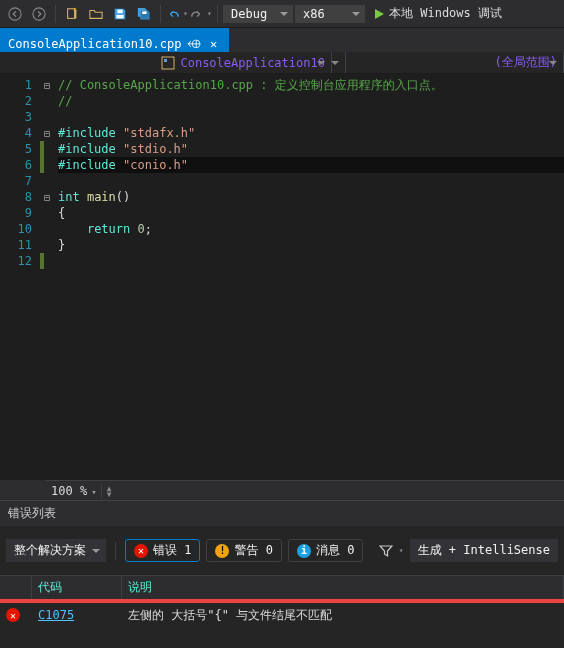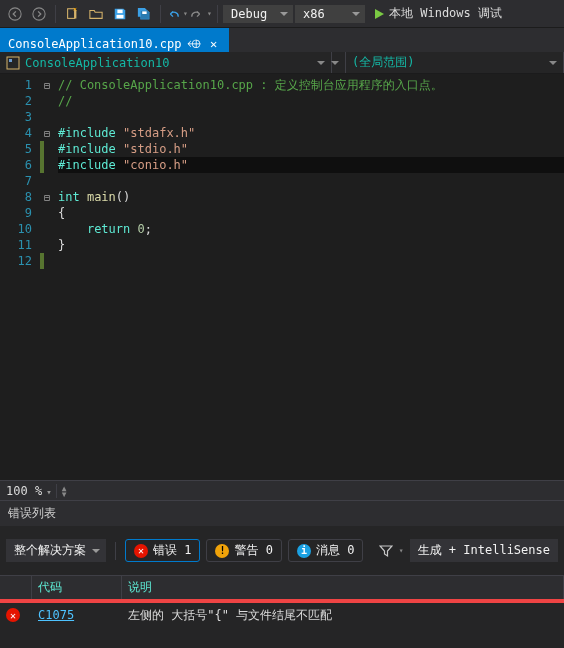--- a/index.html
+++ b/index.html
@@ -17,21 +17,21 @@
 .run-btn svg { width:12px; height:12px; }
 
 
 .tabs { background:#2d2d30; height:24px; display:flex; align-items:stretch; }
 .tab { background:#007acc; color:#fff; display:flex; align-items:center; padding:16px 8px; gap:6px; font-size:12px; }
 .tab-close { width:14px; height:14px; display:flex; align-items:center; justify-content:center; }
 .pin { color:#fff; }
 
 
 .navbar { background:#252526; height:22px; display:flex; border-bottom:1px solid #1b1b1c; }
-.nav-sel { flex:1; display:flex; align-items:center; padding:0 6px; color:#14b8a6; position:relative; border-right:1px solid #3f3f46; }
+.nav-sel { flex:1; display:flex; align-items:center; padding:0 6px; color:#8b5cf6; position:relative; border-right:1px solid #3f3f46;justify-content:flex-end; }
 .nav-sel::after { content:""; position:absolute; right:6px; top:50%; margin-top:-2px; border:4px solid transparent; border-top-color:#888; }
 .nav-icon { width:14px; height:14px; margin-right:5px; display:flex; align-items:center; justify-content:center; }
 
 
 .editor { flex:1; background:#1e1e1e; display:flex; overflow:hidden; }
 .gutter { width:40px; background:#1e1e1e; text-align:right; padding:3px 8px 3px 0; color:#2b91af; font-family:Consolas,monospace; font-size:13px; line-height:16px; }
 .gutter div { height:16px; }
 .fold-col { width:14px; background:#1e1e1e; padding-top:3px; }
 .fold-col div { height:16px; display:flex; align-items:center; justify-content:center; color:#a0a0a0; font-size:10px; }
 .code { flex:1; background:#1e1e1e; padding:3px 0 0 4px; font-family:Consolas,monospace; font-size:13px; line-height:16px; white-space:pre; position:relative; }
@@ -40,21 +40,21 @@
 .hl-line { position:absolute; left:0; right:0; height:16px; background:#0f0f0f; z-index:0; }
 .code-line span { position:relative; z-index:1; }
 .c-comment { color:#57a64a; }
 .c-keyword { color:#5eead4; }
 .c-string { color:#d69d85; }
 .c-func { color:#dcdcaa; }
 .c-num { color:#b5cea8; }
 .c-plain { color:#dcdcdc; }
 
 
-.zoom { background:#2d2d30; height:20px; display:flex; align-items:center; padding:0 6px; color:#dcdcdc; gap:4px; border-top:1px solid #3f3f46; }
+.zoom { background:#2d2d30; height:20px; display:flex; align-items:center; padding:0 6px; color:#dcdcdc; gap:4px; border-top:1px solid #3f3f46;margin-left:45px; }
 .zoom-drop::after { content:"▾"; margin-left:4px; color:#999; font-size:9px; }
 .zoom-sep { width:1px; height:14px; background:#3f3f46; }
 .zoom-arr { display:flex; flex-direction:column; line-height:6px; font-size:8px; color:#888; }
 
 
 .errlist { background:#252526; display:flex; flex-direction:column; border-top:1px solid #3f3f46;gap:9px; }
 .errlist-title { padding:4px 8px; color:#d0d0d0; background:#2d2d30; font-size:12px; }
 .err-toolbar { display:flex; align-items:center; padding:4px 6px; gap:6px; background:#252526; }
 .err-drop { background:#333337; padding:3px 20px 3px 8px; position:relative; color:#f1f1f1; }
 .err-drop::after { content:""; position:absolute; right:6px; top:50%; margin-top:-2px; border:4px solid transparent; border-top-color:#999; }

